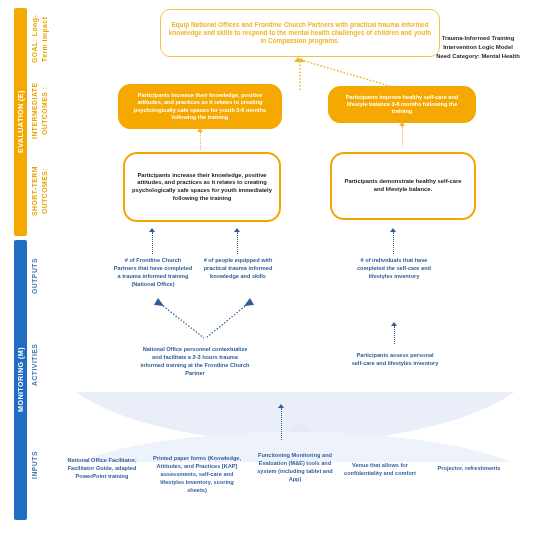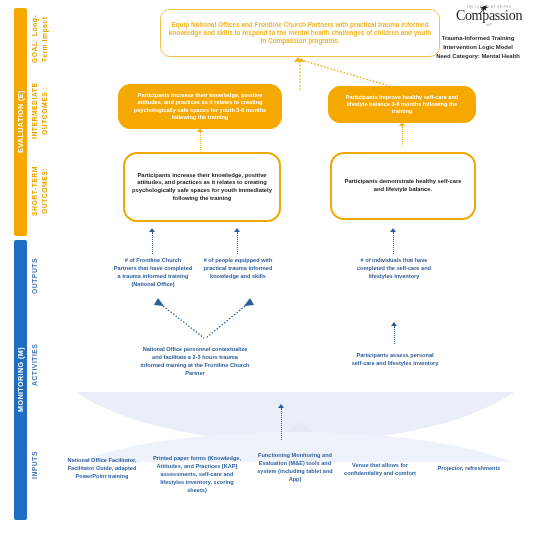--- a/index.html
+++ b/index.html
@@ -101,30 +101,20 @@
 <body>
 
 <div id="stage">
 
   <div class="wave-wrap">
     <div class="wave-top"></div>
     <div class="wave-notch"></div>
     <div class="wave-bot"></div>
   </div>
 
-  <div class="logo">
-    <svg class="logo-fig" width="22" height="13" viewBox="0 0 22 13">
-      <path d="M12 1.2 L14.6 0.2 L14.2 2.0 L16.4 2.6 L13.6 3.6 L14.4 5.6 L12.2 4.4 L11.2 6.6 L10.6 4.2 L8.6 5.0 L9.8 3.0 L7.6 2.2 L10.2 2.0 Z" fill="#231f20"></path>
-      <path d="M10.6 5.4 q1.6 1.4 2.0 3.4" stroke="#231f20" stroke-width="0.9" fill="none"></path>
-      <path d="M10.4 5.6 q-1.6 1.2 -2.2 3.2" stroke="#231f20" stroke-width="0.9" fill="none"></path>
-    </svg>
-    <div class="logo-top">THE LORD IS MY HELPER</div>
-    <div class="logo-word">Compassion</div>
-    <div class="logo-sub">int'l</div>
-  </div>
 
   <div class="title-block">
     <div>Trauma-Informed Training</div>
     <div>Intervention Logic Model</div>
     <div>Need Category: Mental Health</div>
   </div>
 
   <div class="rail rail-eval"></div>
   <div class="rail-label eval">EVALUATION (E)</div>
   <div class="rail rail-mon"></div>

